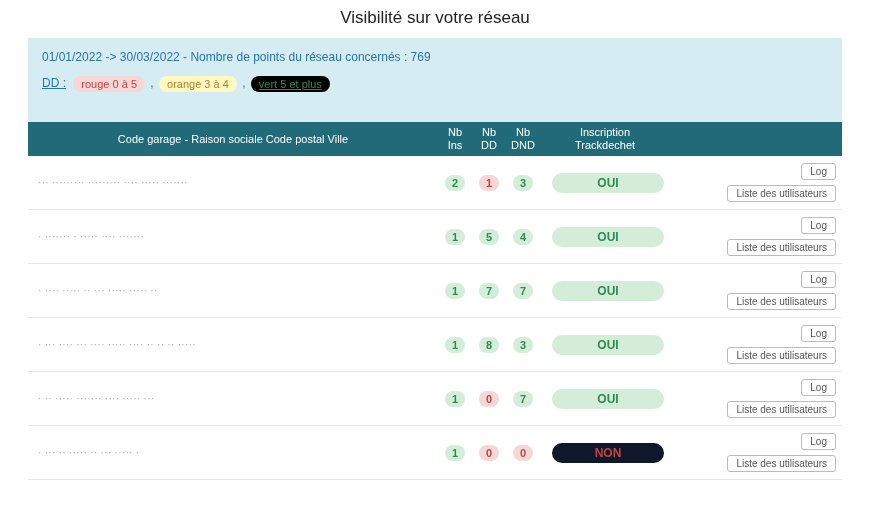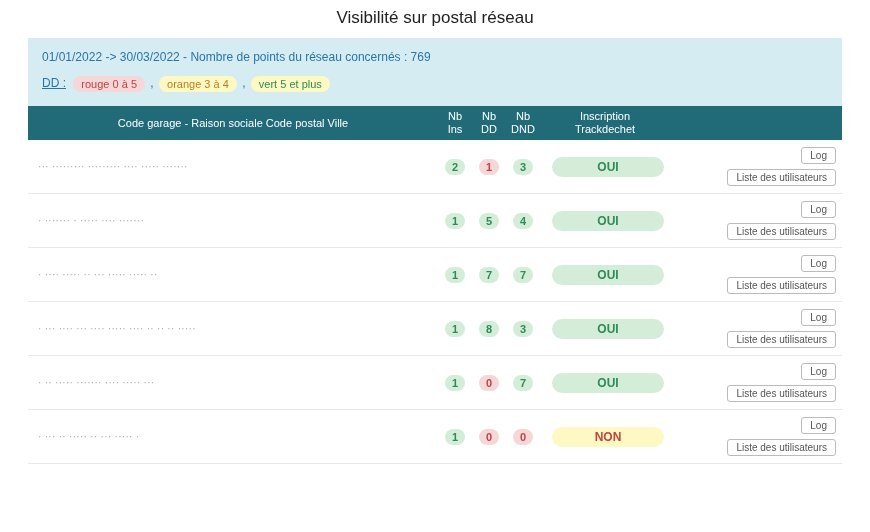--- a/index.html
+++ b/index.html
@@ -1,54 +1,54 @@
 <!DOCTYPE html>
 <html><head>
   <meta charset="utf-8">
   <style>
     * { box-sizing: border-box; margin: 0; padding: 0; }
     body { font-family: -apple-system, BlinkMacSystemFont, "Segoe UI", Arial, sans-serif; font-size: 12px; color: #333; background: #fff; }
     .container { width: 870px; }
     .title { text-align: center; font-size: 17px; font-weight: 400; color: #222; padding: 8px 0 4px; }
-    .info-box { background: #d6ecf3; margin: 6px 28px 0; padding: 12px 14px 14px; font-size: 12px; color: #246; }
+    .info-box { background: #d6ecf3; margin: 6px 28px 0; padding: 12px 14px 30px; font-size: 12px; color: #246; }
     .info-line1 { color: #2875a8; font-size: 12px; margin-bottom: 12px; }
     .info-line { margin-bottom: 10px; font-size: 12px; }
     .info-line:last-child { margin-bottom: 0; }
     .legend-label { color: #2875a8; margin-right: 4px; text-decoration: underline; }
     .badge-legend { display: inline-block; padding: 2px 8px; border-radius: 10px; font-size: 11px; font-weight: 500; margin-right: 0; vertical-align: middle; }
     .badge-red { background: #f6d7d7; color: #c14444; }
     .badge-orange { background: #fef9c3; color: #b97f1f; }
-    .badge-green { background: #fef9c3; color: #2e8b57; }
+    .badge-green { background: #000000; color: #2e8b57; text-decoration: underline; }
     .sep { color: #2875a8; margin: 0 2px; }
     table { width: calc(100% - 56px); margin: 0 28px; border-collapse: collapse; table-layout: fixed; }
     thead th { background: #216b79; color: #fff; font-weight: 400; font-size: 11px; padding: 4px 0; text-align: center; line-height: 1.2; }
     thead th:first-child { text-align: center; }
     tbody tr { border-bottom: 1px solid #e8e8e8; }
     tbody td { padding: 6px 4px; vertical-align: middle; font-size: 11px; }
     .col-name { width: 410px; }
     .col-nb { width: 34px; }
     .col-insc { width: 130px; }
     .col-act { width: auto; }
     .garage-name { color: #aaa; font-size: 10px; padding-left: 10px; filter: blur(0.5px); letter-spacing: 0.3px; }
     .pill { display: inline-block; min-width: 20px; padding: 2px 6px; border-radius: 10px; font-size: 11px; font-weight: 600; text-align: center; }
     .pill-green { background: #d4edd8; color: #2e8b57; }
     .pill-red { background: #f6d7d7; color: #c14444; }
     .insc-pill { display: inline-block; width: 112px; padding: 3px 0; border-radius: 12px; font-size: 12px; font-weight: 600; text-align: center; margin-left: 6px; }
     .insc-oui { background: #d4edd8; color: #2e8b57; }
-    .insc-non { background: #fef9c3; color: #c14444; }
+    .insc-non { background: #0f172a; color: #c14444; }
     .actions { text-align: right; padding-right: 6px; }
     .btn { display: inline-block; background: #fff; border: 1px solid #bbb; border-radius: 3px; padding: 2px 8px; font-size: 10px; color: #555; cursor: pointer; margin: 1px 0; }
     .btn-row { display: flex; flex-direction: column; align-items: flex-end; gap: 3px; }
     td.center { text-align: center; }
   </style>
 </head>
 <body>
 
 <div class="container">
-  <div class="title">Visibilité sur postal réseau</div>
+  <div class="title">Visibilité sur votre réseau</div>
 
   <div class="info-box">
     <div class="info-line1">01/01/2022 -&gt; 30/03/2022 - Nombre de points du réseau concernés : 769</div>
     <div class="info-line">
       <span class="legend-label">DD :</span>
       <span class="badge-legend badge-red">rouge 0 à 5</span>
       <span class="sep">,</span>
       <span class="badge-legend badge-orange">orange 3 à 4</span>
       <span class="sep">,</span>
       <span class="badge-legend badge-green">vert 5 et plus</span>

